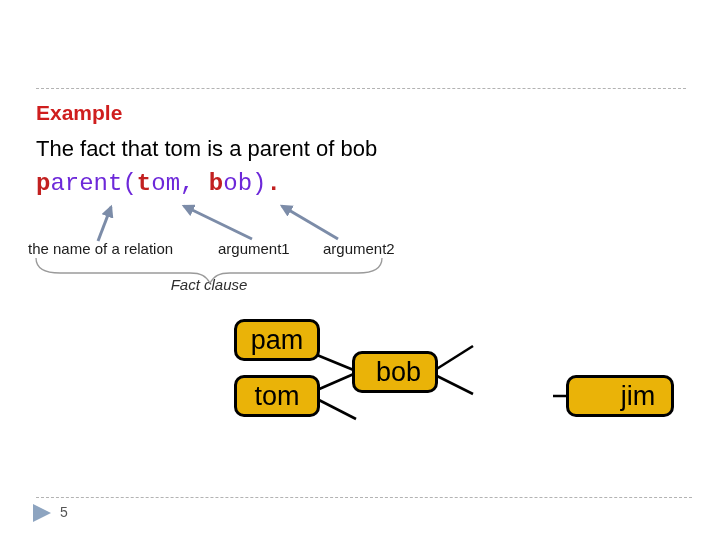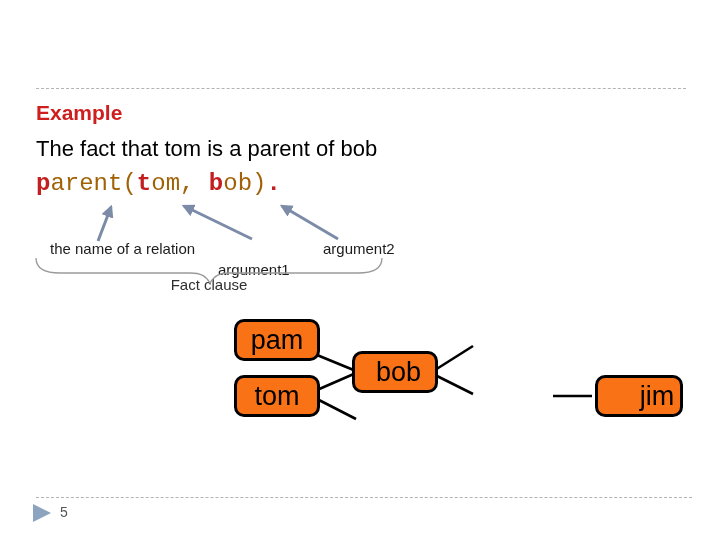--- a/index.html
+++ b/index.html
@@ -34,63 +34,63 @@
     left:36px;top:136px;
     font-size:22px;color:#000000;
   }
   #code-line{
     left:36px;top:171px;
     font-family:"Liberation Mono","DejaVu Sans Mono",monospace;
     font-size:24px;line-height:26px;
     white-space:pre;
   }
   .c-red{color:#c22020;font-weight:bold;}
-  .c-green{color:#a16207;}
+  .c-green{color:#6d28d9;}
 
   
   .anno{
     top:240px;
     font-size:15px;color:#1c1c1c;
     white-space:nowrap;
   }
-  #anno-relation{left:50px;}
-  #anno-arg1{left:218px;margin-top:21px;}
+  #anno-relation{left:28px;}
+  #anno-arg1{left:218px;}
   #anno-arg2{left:307px;margin-left:16px;}
   #fact-clause{
     left:36px;top:276px;width:346px;
     text-align:center;
-    font-size:15px;color:#2e2e2e;
+    font-size:15px;color:#2e2e2e;font-style:italic;
   }
 
   
   #overlay{
     left:0;top:0;width:720px;height:540px;
     pointer-events:none;
     z-index:1;
   }
 
   
   .node{
     position:absolute;
     width:86px;height:42px;
-    background:#f97316;
+    background:#eab308;
     border:3px solid #000000;
     border-radius:10px;
     box-sizing:border-box;
     display:flex;align-items:center;justify-content:center;
     font-size:27px;color:#000000;
     z-index:2;
   }
   #node-pam{left:234px;top:319px;}
   #node-tom{left:234px;top:375px;}
   #node-bob{left:352px;top:351px;padding-left:7px;}
   #node-liz{left:352px;top:399px;}
   #node-ann{left:470px;top:326px;}
   #node-pat{left:470px;top:374px;}
-  #node-jim{left:595px;top:375px;width:88px;padding-left:36px;}
+  #node-jim{left:566px;top:375px;width:108px;padding-left:36px;}
 
   
   #sep-bottom{
     left:36px;top:497px;width:656px;height:0;
     border-top:1px dashed #b3b3b3;
   }
   #page-number{
     left:60px;top:504px;
     font-size:14px;color:#555555;
   }

